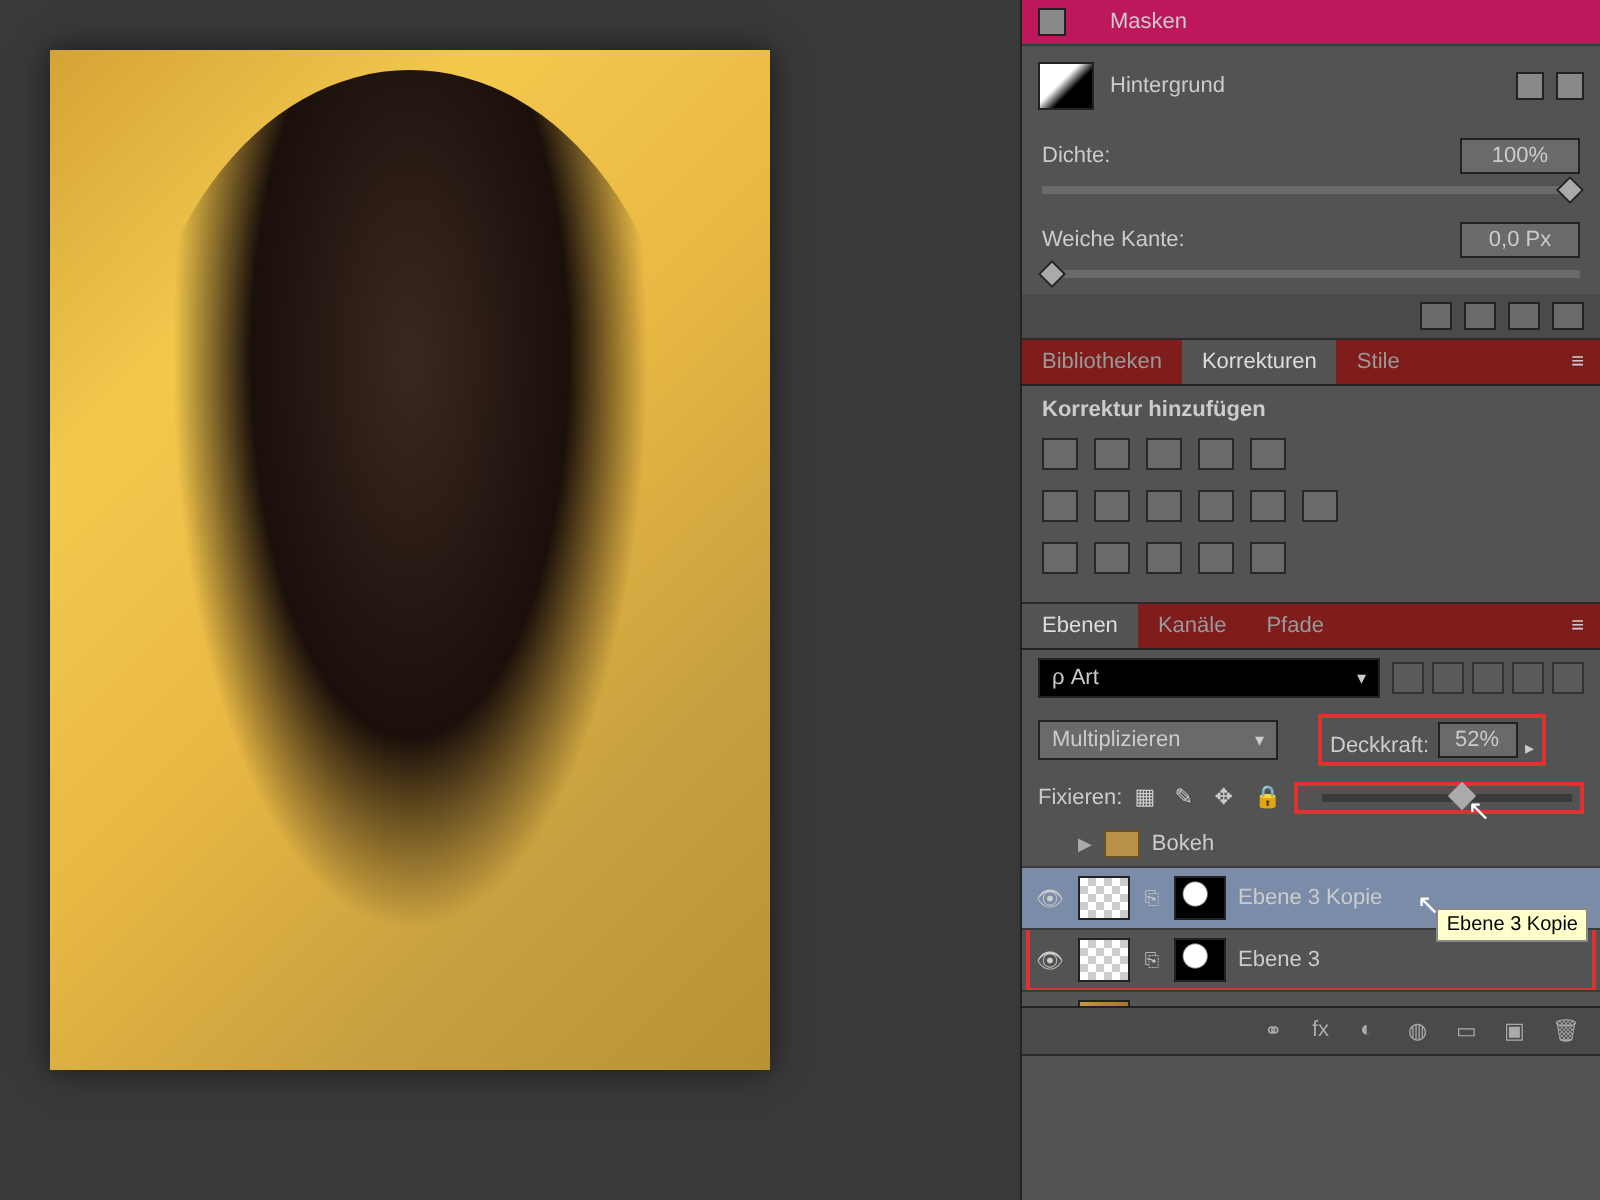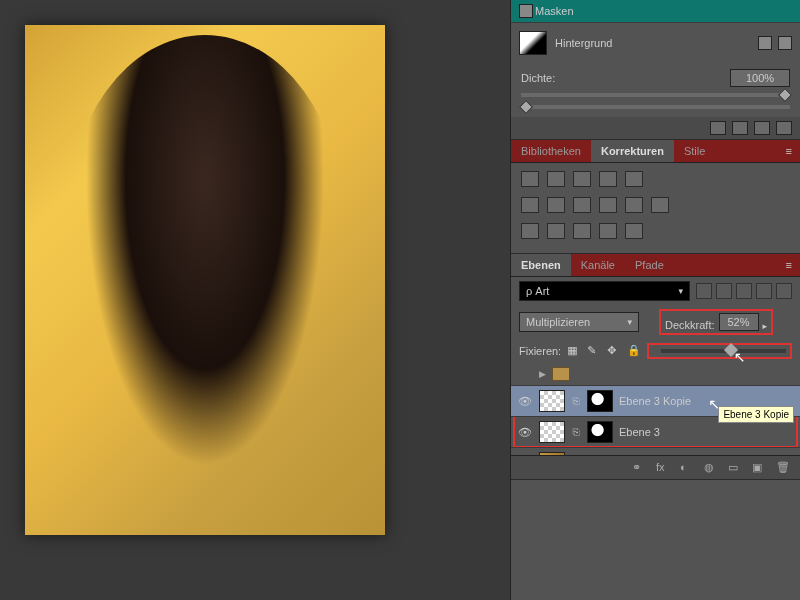--- a/index.html
+++ b/index.html
@@ -2,34 +2,34 @@
 <html><head>
 <meta charset="utf-8">
 <style>
 *{margin:0;padding:0;box-sizing:border-box;font-family:Tahoma,Arial,sans-serif;font-size:11px;color:#ccc;user-select:none}
 body{background:#393939;width:800px;height:600px;overflow:hidden;position:relative}
 .canvas-area{position:absolute;left:0;top:0;width:510px;height:600px;background:#393939}
 .canvas-img{position:absolute;left:25px;top:25px;width:360px;height:510px;background:linear-gradient(135deg,#d4a336 0%,#f3c94d 25%,#e8b843 50%,#c8a040 75%,#b89235 100%);box-shadow:0 0 15px rgba(0,0,0,.6)}
 .portrait{position:absolute;left:40px;top:10px;width:280px;height:480px;background:radial-gradient(ellipse at 50% 30%,#3a2820 0%,#1a0f0a 40%,transparent 60%);border-radius:50% 50% 40% 40%/40% 40% 50% 50%}
 .right-panel{position:absolute;right:0;top:0;width:290px;height:600px;background:#535353;border-left:1px solid #222}
 .section{border-bottom:1px solid #2a2a2a}
-.panel-hdr{background:#0f766e;padding:4px 8px;display:flex;align-items:center;gap:2px;border-bottom:1px solid #3a3a3a}
+.panel-hdr{background:#be185d;padding:4px 8px;display:flex;align-items:center;gap:22px;border-bottom:1px solid #3a3a3a}
 .icon-sq{width:14px;height:14px;background:#888;border:1px solid #222;display:inline-block}
 .mask-row{display:flex;align-items:center;padding:8px;gap:8px}
 .mask-thumb{width:28px;height:24px;background:linear-gradient(135deg,#fff 40%,#000 60%);border:1px solid #222}
 .mask-icons{margin-left:auto;display:flex;gap:6px}
 .prop-row{padding:6px 10px;display:flex;align-items:center;justify-content:space-between}
 .prop-input{width:60px;height:18px;background:#6a6a6a;border:1px solid #222;text-align:center;line-height:16px}
 .slider{height:4px;background:#6a6a6a;margin:0 10px 8px;position:relative}
 .slider-thumb{position:absolute;right:0;top:-3px;width:10px;height:10px;background:#aaa;border:1px solid #222;transform:rotate(45deg)}
 .icon-row{display:flex;gap:6px;padding:4px 8px;justify-content:flex-end;background:#4a4a4a}
 .tiny-icon{width:16px;height:14px;background:#6a6a6a;border:1px solid #222}
 .tabs{display:flex;background:#7f1d1d;border-bottom:1px solid #222}
 .tab{padding:5px 10px;color:#999;cursor:pointer}
-.tab.active{background:#535353;color:#ddd;font-weight:bold}
+.tab.active{background:#535353;color:#ddd;font-weight:normal}
 .tab-menu{margin-left:auto;padding:5px 8px}
 .adj-section{padding:6px 10px}
 .adj-title{font-weight:bold;margin-bottom:6px}
 .adj-icons{display:flex;gap:8px;margin-bottom:6px;padding:2px 0}
 .adj-icon{width:18px;height:16px;background:#6a6a6a;border:1px solid #2a2a2a}
 .layer-controls{padding:4px 8px;display:flex;align-items:center;gap:6px}
 .dropdown{height:20px;background:#000000;border:1px solid #222;padding:0 6px;display:flex;align-items:center;justify-content:space-between;flex:1}
 .dd-arrow{font-size:9px}
 .icon-strip{display:flex;gap:4px;margin-left:auto}
 .sm-icon{width:16px;height:16px;background:#5a5a5a;border:1px solid #333}
@@ -86,39 +86,44 @@
         <span class="icon-sq"></span>
       </div>
     </div>
     <div class="prop-row">
       <span>Dichte:</span>
       <div class="prop-input">100%</div>
     </div>
     <div class="slider">
         <div class="slider-thumb"></div>
       </div>
+    <div class="prop-row">
+      <span>Weiche Kante:</span>
+      <div class="prop-input">0,0 Px</div>
+    </div>
     <div class="slider">
         <div class="slider-thumb" style="left:0;right:auto"></div>
       </div>
     <div class="icon-row">
       <span class="tiny-icon"></span>
       <span class="tiny-icon"></span>
       <span class="tiny-icon"></span>
       <span class="tiny-icon"></span>
     </div>
   </div>
 
   <div class="section">
     <div class="tabs">
       <div class="tab">Bibliotheken</div>
       <div class="tab active">Korrekturen</div>
       <div class="tab">Stile</div>
       <div class="tab-menu">≡</div>
     </div>
     <div class="adj-section">
+      <div class="adj-title">Korrektur hinzufügen</div>
       <div class="adj-icons">
         <span class="adj-icon"></span>
         <span class="adj-icon"></span>
         <span class="adj-icon"></span>
         <span class="adj-icon"></span>
         <span class="adj-icon"></span>
       </div>
       <div class="adj-icons">
         <span class="adj-icon"></span>
         <span class="adj-icon"></span>
@@ -182,20 +187,21 @@
         </div>
         <span class="cursor-arrow" style="left:60%;top:4px">↖</span>
       </div>
     </div>
 
     <div class="layers-list">
       <div class="layer-row">
         <span class="eye"></span>
         <span class="arrow-r">▶</span>
         <div class="folder"></div>
+        <span class="layer-nm">Bokeh</span>
       </div>
 
       <div style="position:relative">
         <div class="hl-red" style="left:2px;right:2px;top:0;bottom:0"></div>
 
         <div class="layer-row selected">
           <span class="eye">👁</span>
           <div class="layer-thumb checker"></div>
           <span class="link-icon">⎘</span>
           <div class="mask-th"></div>

